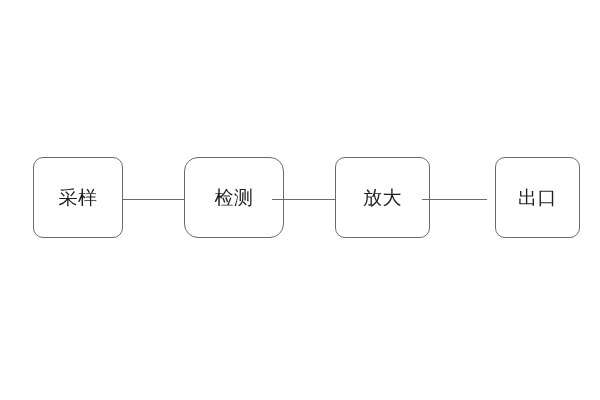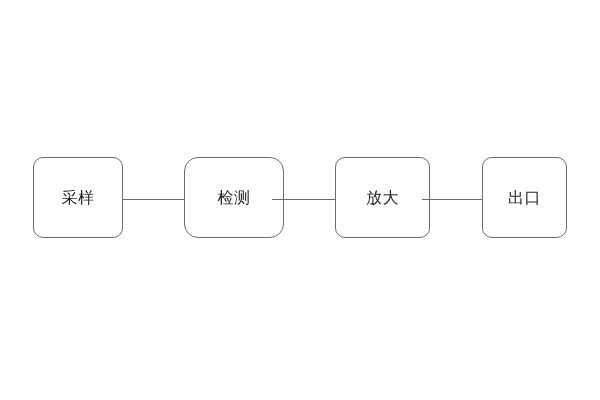--- a/index.html
+++ b/index.html
@@ -23,37 +23,37 @@
     position: absolute;
     box-sizing: border-box;
     background: #ffffff;
     border: 1px solid #6b6b6b;
     border-radius: 10px;
     display: flex;
     align-items: center;
     justify-content: center;
   }
   .flow-node-label {
-    font-size: 16px;
+    font-size: 19px;
     line-height: 1;
     color: #1f1f1f;
     letter-spacing: 0.5px;
     white-space: nowrap;
     font-family: "DejaVu Sans", "Liberation Sans", sans-serif;
   }
   .flow-connector {
     position: absolute;
     height: 1px;
     background: #6b6b6b;
   }
   
   #node-0 { left: 33px;  top: 157px; width: 90px; height: 81px; }
   #node-1 { left: 184px; top: 157px; width: 100px; height: 81px; border-radius: 14px; }
   #node-2 { left: 335px; top: 157px; width: 95px; height: 81px; }
-  #node-3 { left: 482px; top: 157px; width: 85px; height: 81px; }
+  #node-3 { left: 495px; top: 157px; width: 85px; height: 81px; }
   
   #connector-0 { left: 123px; top: 199px; width: 61px; }
   #connector-1 { left: 272px; top: 199px; width: 63px; }
   #connector-2 { left: 422px; top: 199px; width: 65px; }
 </style>
 </head>
 <body>
 
 <div id="diagram-canvas">
 

